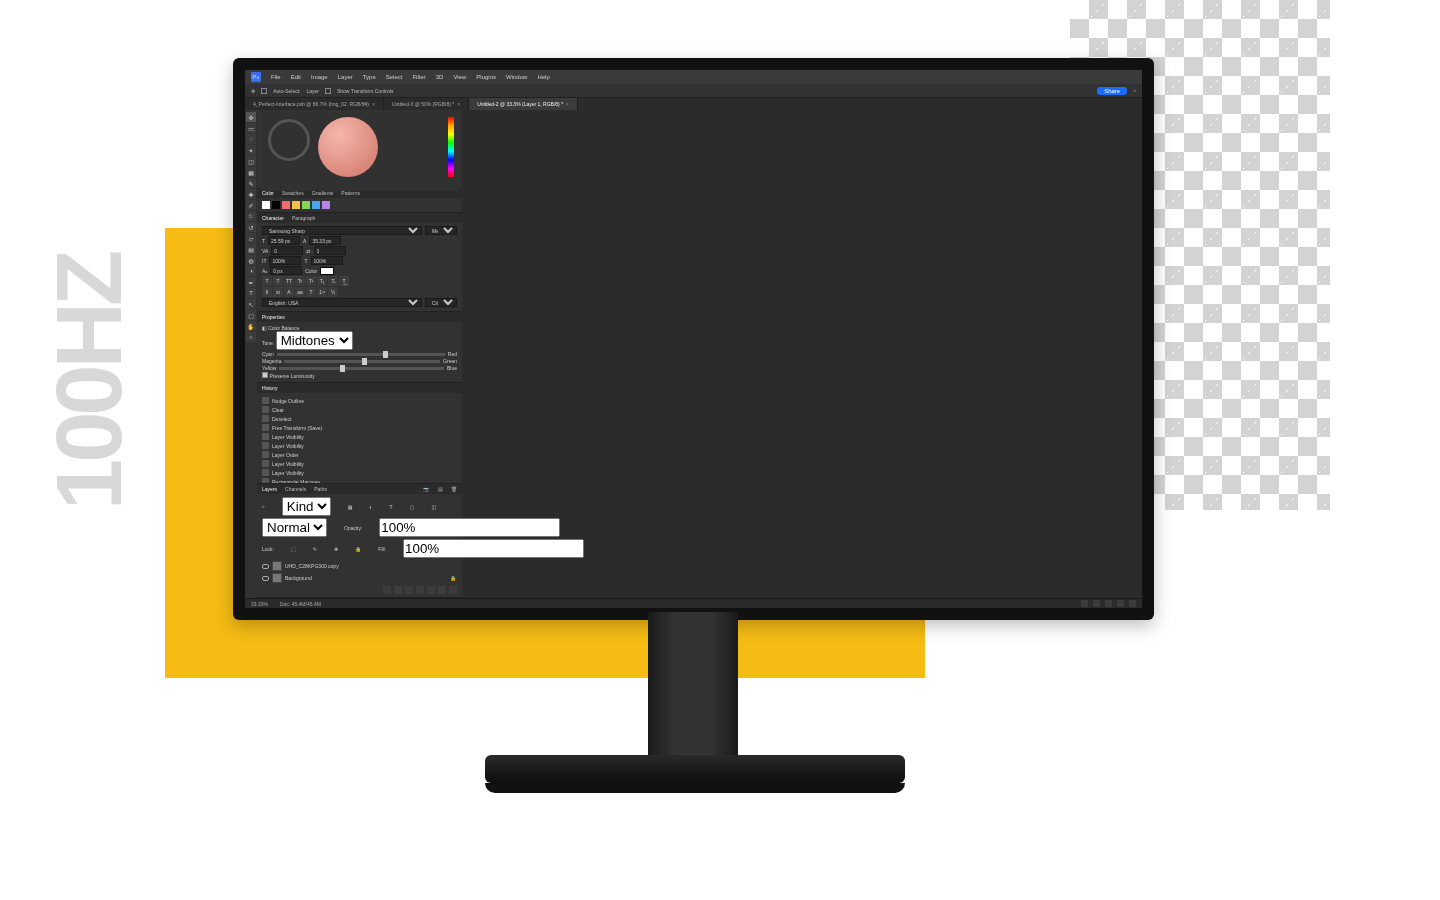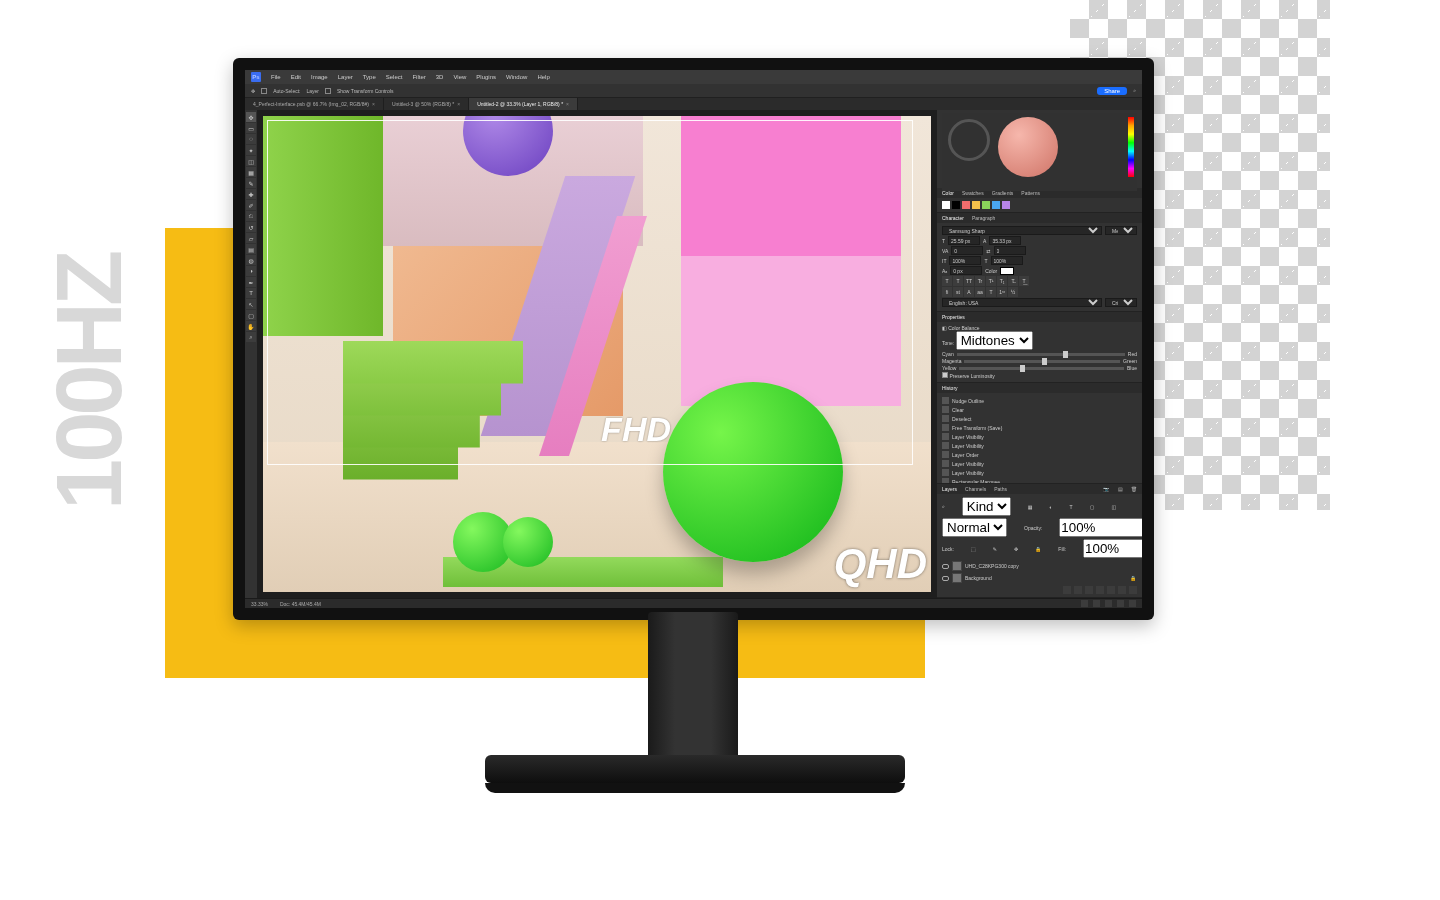--- a/index.html
+++ b/index.html
@@ -246,42 +246,20 @@
           <div class="tool">◍</div>
           <div class="tool">◑</div>
           <div class="tool">✒</div>
           <div class="tool">T</div>
           <div class="tool">↖</div>
           <div class="tool">▢</div>
           <div class="tool">✋</div>
           <div class="tool">⌕</div>
         </div>
 
-      <div class="canvas-wrap">
-        <div class="canvas">
-          <div class="blk floor"></div>
-          <div class="blk green-wall"></div>
-          <div class="blk top-box"></div>
-          <div class="blk pink-tile1"></div>
-          <div class="blk pink-tile2"></div>
-          <div class="blk peach-box"></div>
-          <div class="blk lav-diag"></div>
-          <div class="blk pink-diag"></div>
-          <div class="blk green-steps"></div>
-          <div class="blk purple-ball"></div>
-          <div class="blk long-green"></div>
-          <div class="blk sm-green1"></div>
-          <div class="blk sm-green2"></div>
-          <div class="blk big-green"></div>
-
-          <div class="fhd-frame"></div>
-        </div>
-        <div class="fhd-label">FHD</div>
-        <div class="qhd-label">QHD</div>
-      </div>
 
       <div class="panels">
 
         <div class="panel">
           <div class="color-picker">
             <div class="color-ring"></div>
             <div class="color-ball"></div>
             <div class="hue-strip"></div>
           </div>
           <div class="panel-title">

